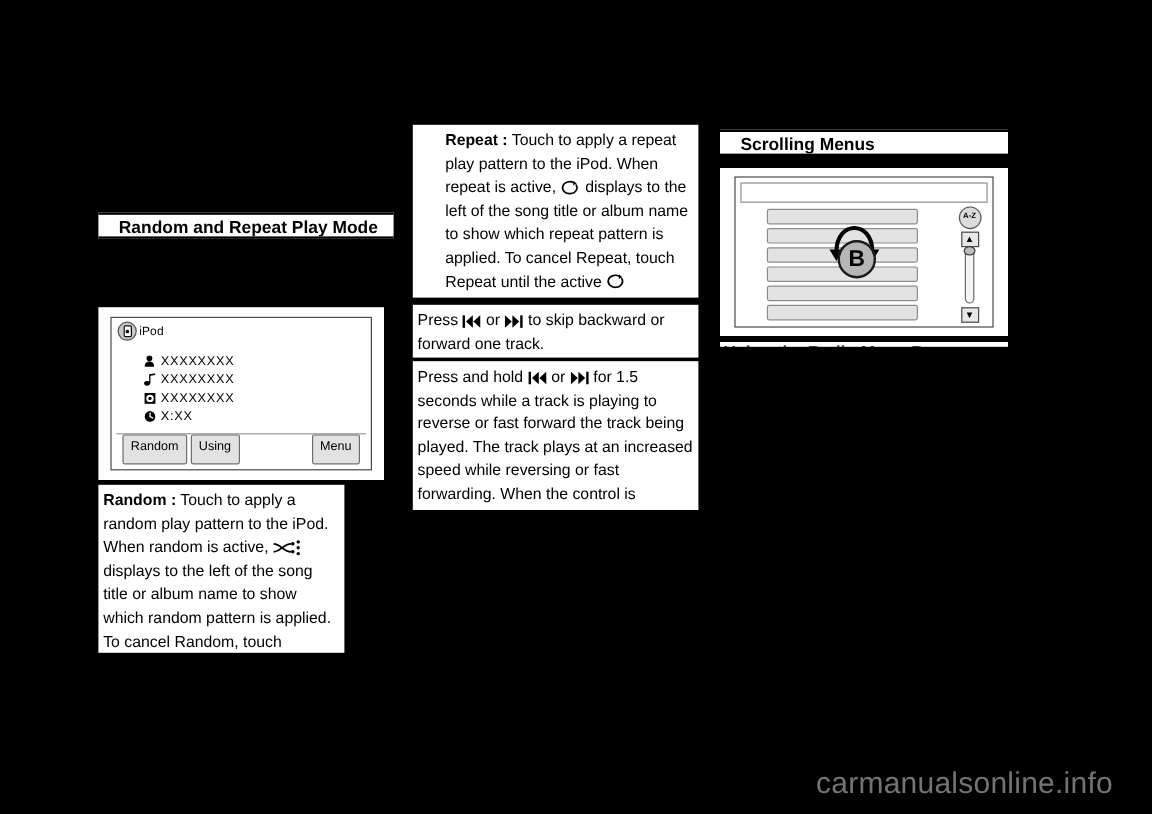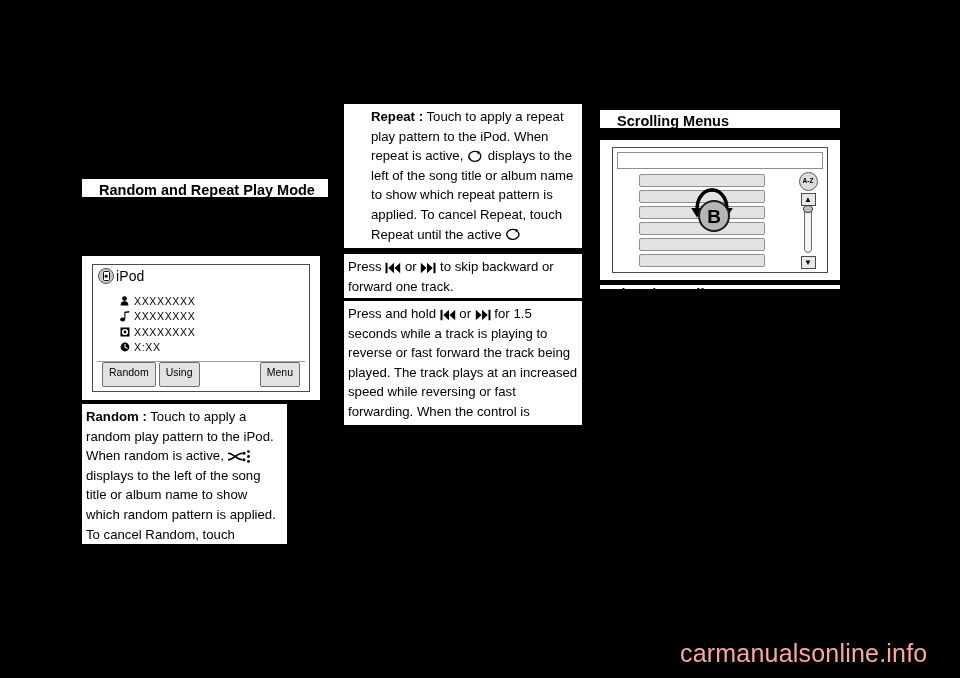--- a/index.html
+++ b/index.html
@@ -97,21 +97,21 @@
   .ipod-badge .dev::after {
     content: "";
     position: absolute;
     left: 50%; top: 52%;
     width: 2.6px; height: 2.6px;
     background: #111;
     border-radius: 50%;
     transform: translate(-50%, -50%);
   }
   .ipod-label {
-    font-size: 14px;
+    font-size: 10px;
     line-height: 11px;
     letter-spacing: 0.1px;
   }
   .rows {
     position: absolute;
     left: 26px;
     top: 28px;
   }
   .row {
     display: flex;
@@ -271,21 +271,21 @@
     top: 0px;
     font-weight: bold;
     font-size: 14.5px;
     line-height: 18px;
     white-space: nowrap;
   }
 
   
   #watermark {
     position: absolute;
-    color: #fca5a5;
+    color: #737373;
     font-size: 25px;
     line-height: 25px;
     letter-spacing: 0.2px;
     white-space: nowrap;
   }
 </style>
 </head>
 <body>
 
 <div class="heading-band" id="h-left" style="left:82px; top:177px; width:246px; height:22px;">Random and Repeat Play Mode</div>

